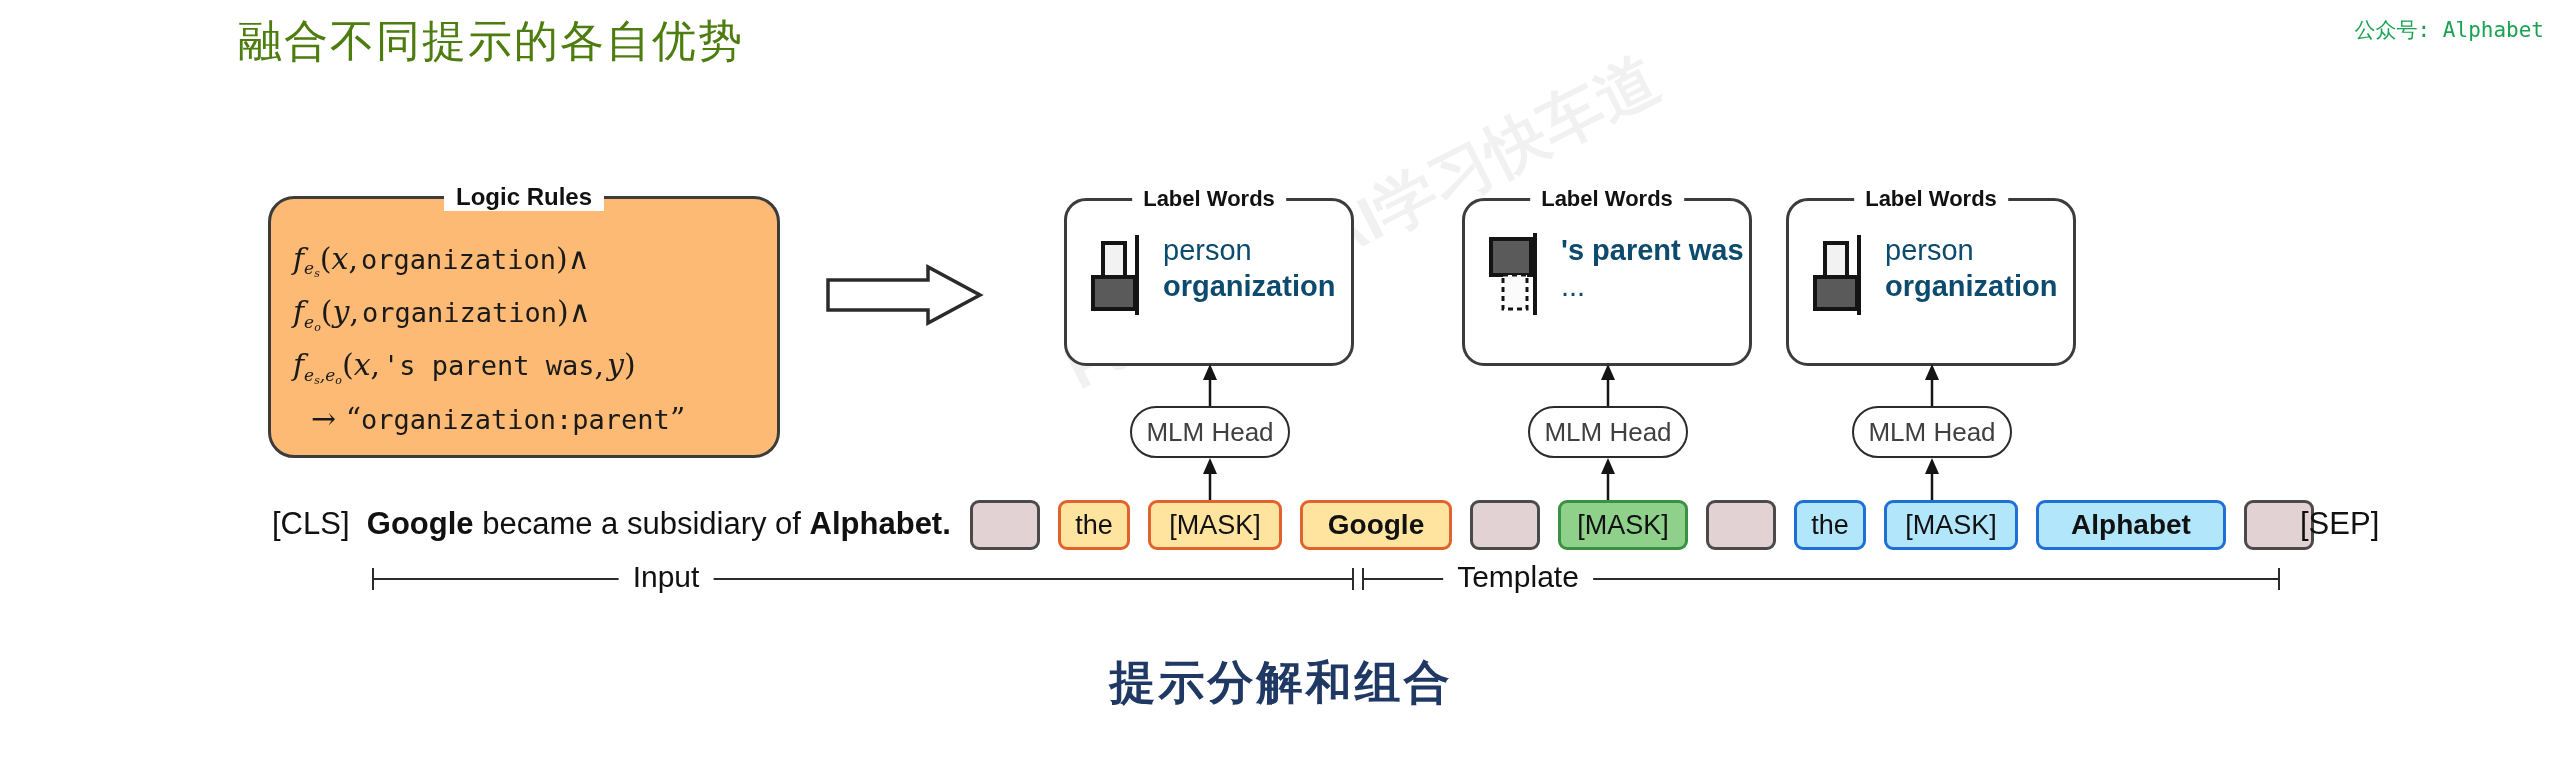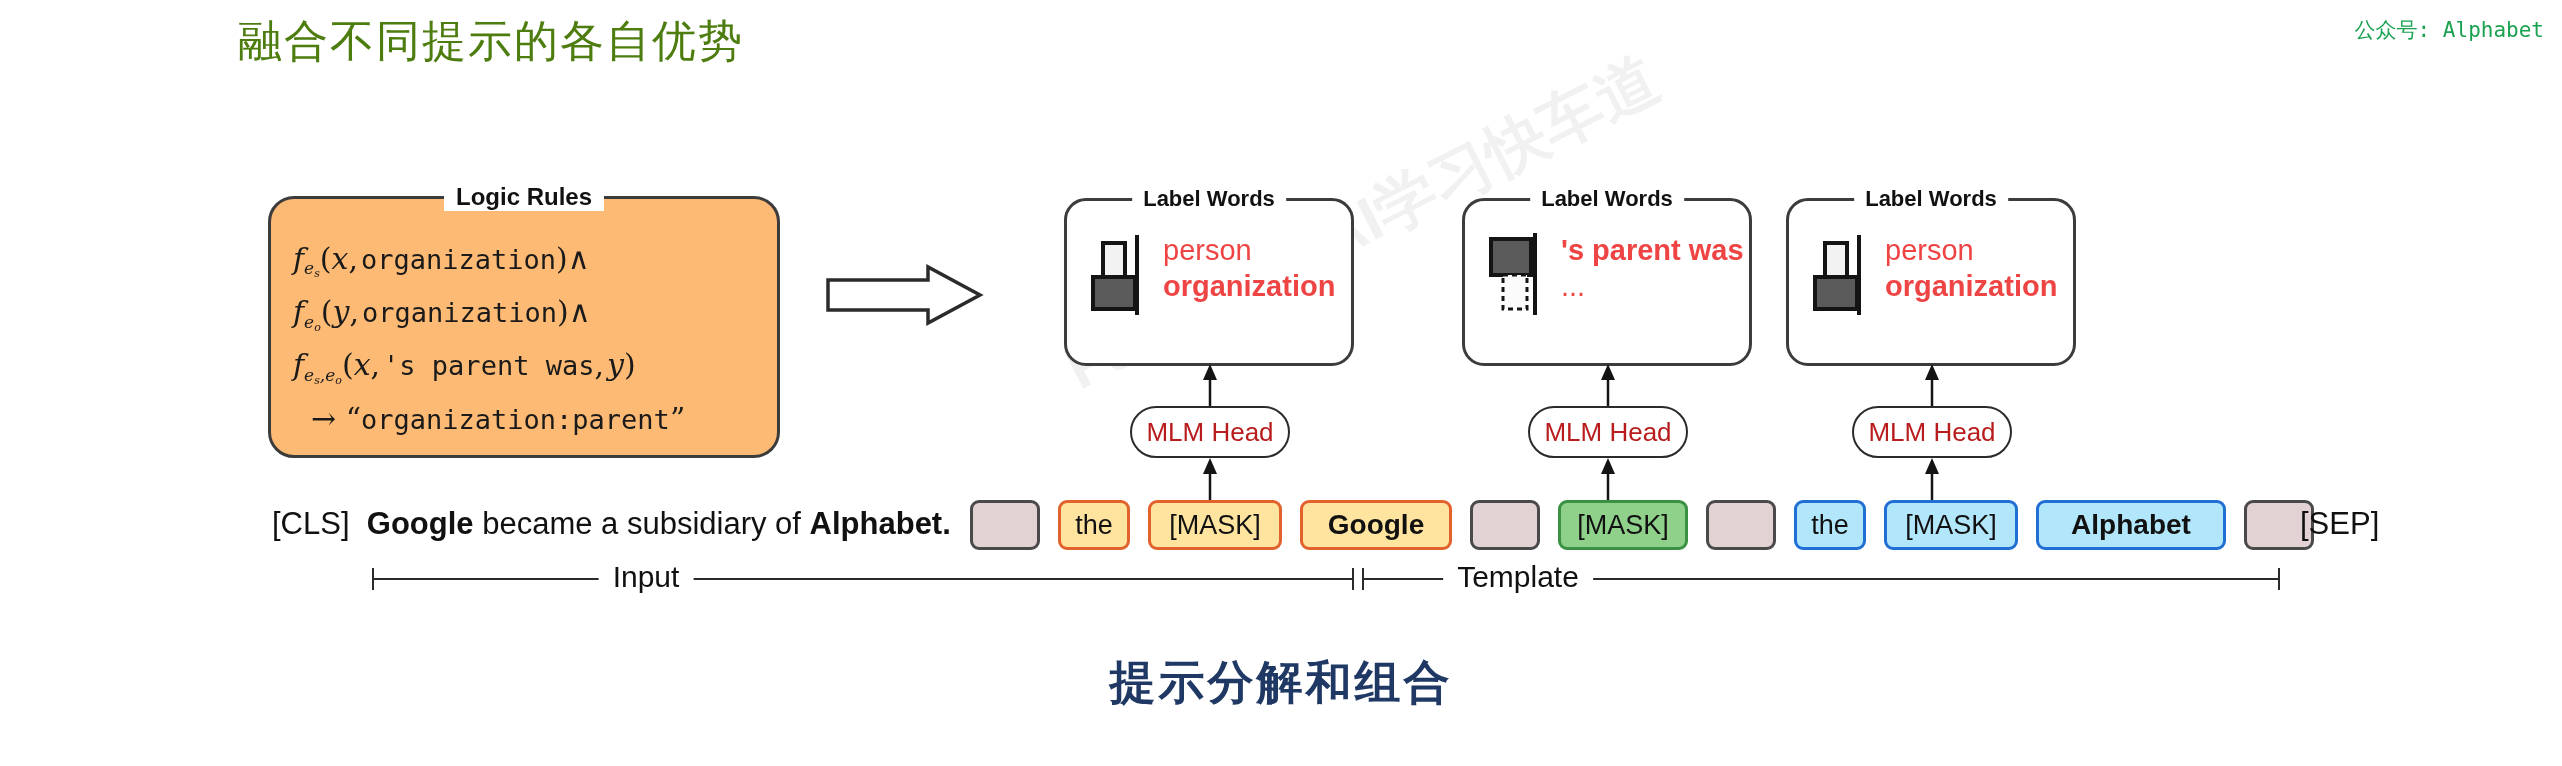--- a/index.html
+++ b/index.html
@@ -172,40 +172,40 @@
     flex: none;
   }
   .lw-words {
     display: flex;
     flex-direction: column;
     gap: 2px;
     padding-top: 2px;
   }
   .lw-word {
     font-size: 29px;
-    color: #ef4444;
+    color: #0c4a6e;
     line-height: 1.18;
     white-space: nowrap;
     font-family: "Liberation Sans", sans-serif;
   }
   .lw-word.strong { font-weight: 700; }
 
   
   .mlm-head {
     position: absolute;
     top: 406px;
     height: 52px;
     border: 2.5px solid #2b2b2b;
     border-radius: 26px;
     background: #ffffff;
     display: flex;
     align-items: center;
     justify-content: center;
     font-size: 26px;
-    color: #b91c1c;
+    color: #404040;
     box-sizing: border-box;
     white-space: nowrap;
   }
 
   
   .connector { position: absolute; }
 
   
   #input-sentence {
     position: absolute;
@@ -405,18 +405,18 @@
 
   <div id="sep-token">[SEP]</div>
 
   <div class="span-rule" style="left:372px;  width:980px;"></div>
   <div class="span-rule" style="left:1362px; width:918px;"></div>
   <div class="span-tick" style="left:372px;"></div>
   <div class="span-tick" style="left:1352px;"></div>
   <div class="span-tick" style="left:1362px;"></div>
   <div class="span-tick" style="left:2278px;"></div>
 
-  <div class="span-label" style="left:646px;">Input</div>
+  <div class="span-label" style="left:666px;">Input</div>
   <div class="span-label" style="left:1518px;">Template</div>
 
   <div id="slide-caption">提示分解和组合</div>
 
 </div>
 
 </body></html>

